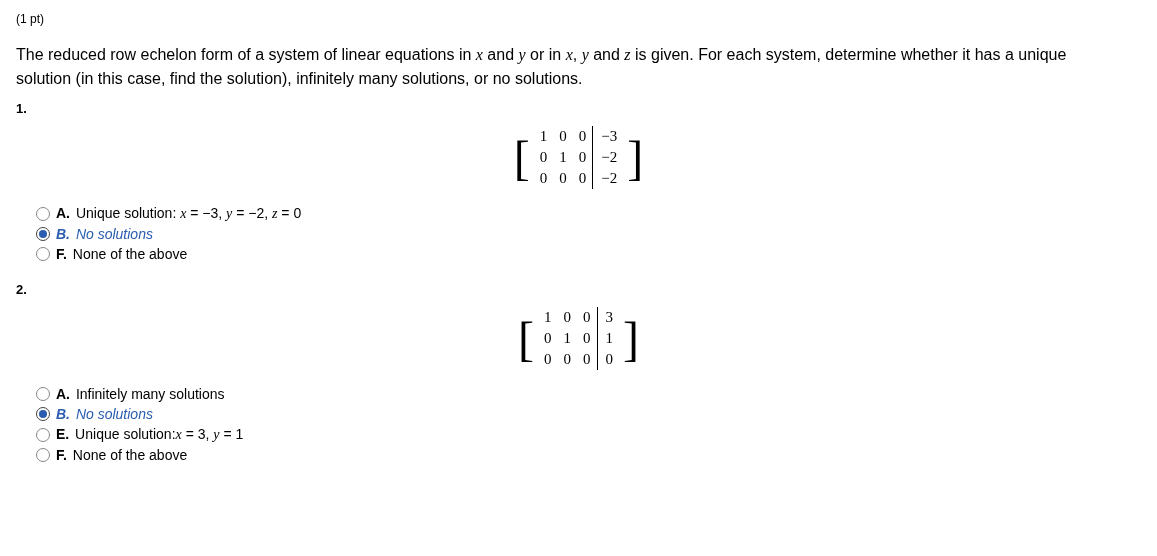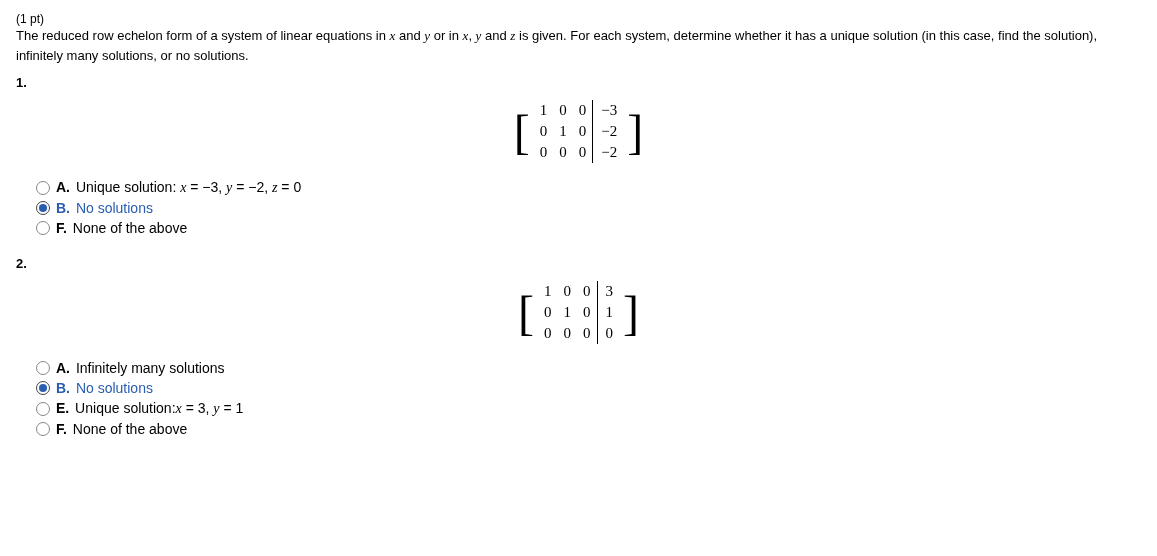--- a/index.html
+++ b/index.html
@@ -7,24 +7,24 @@
       font-family: Arial, sans-serif;
       font-size: 13px;
       background: #fff;
       color: #000;
       padding: 12px 16px;
       width: 1157px;
       min-height: 556px;
     }
     .header-note {
       font-size: 12px;
-      margin-bottom: 0;
+      margin-bottom: 17px;
     }
     .problem-desc {
-      font-size: 13px;
+      font-size: 16px;
       line-height: 1.5;
       margin-bottom: 10px;
       max-width: 1100px;
     }
     .problem-number {
       font-size: 13px;
       font-weight: bold;
       margin-bottom: 6px;
     }
     .problem-block {
@@ -96,20 +96,21 @@
     .option-letter {
       font-weight: bold;
       margin-right: 2px;
     }
     .math-inline {
       font-family: "Times New Roman", Times, serif;
       font-style: italic;
     }
     .col-blue {
       color: #2a5db0;
+      font-style: italic;
     }
     .matrix-table {
       border-collapse: collapse;
       font-family: "Times New Roman", Times, serif;
       font-size: 15px;
     }
     .matrix-table td {
       padding: 2px 6px;
       text-align: right;
     }

